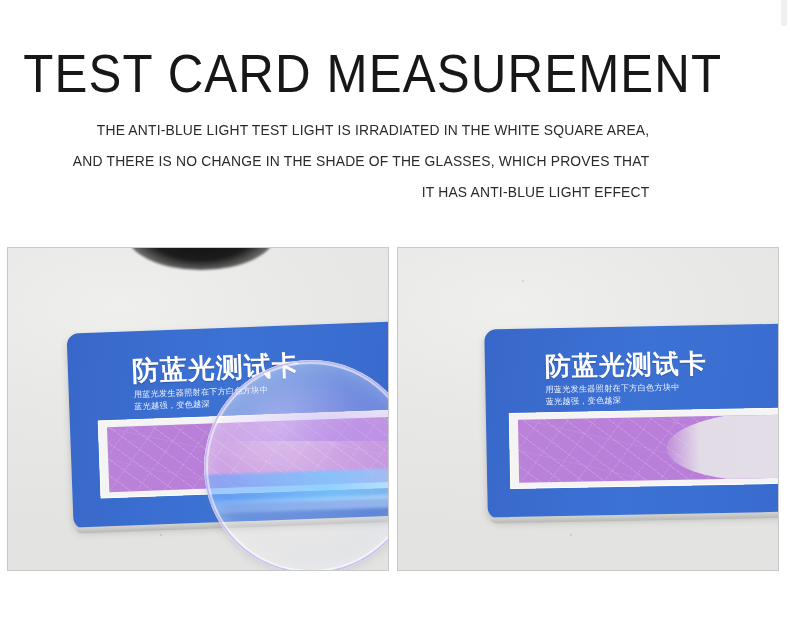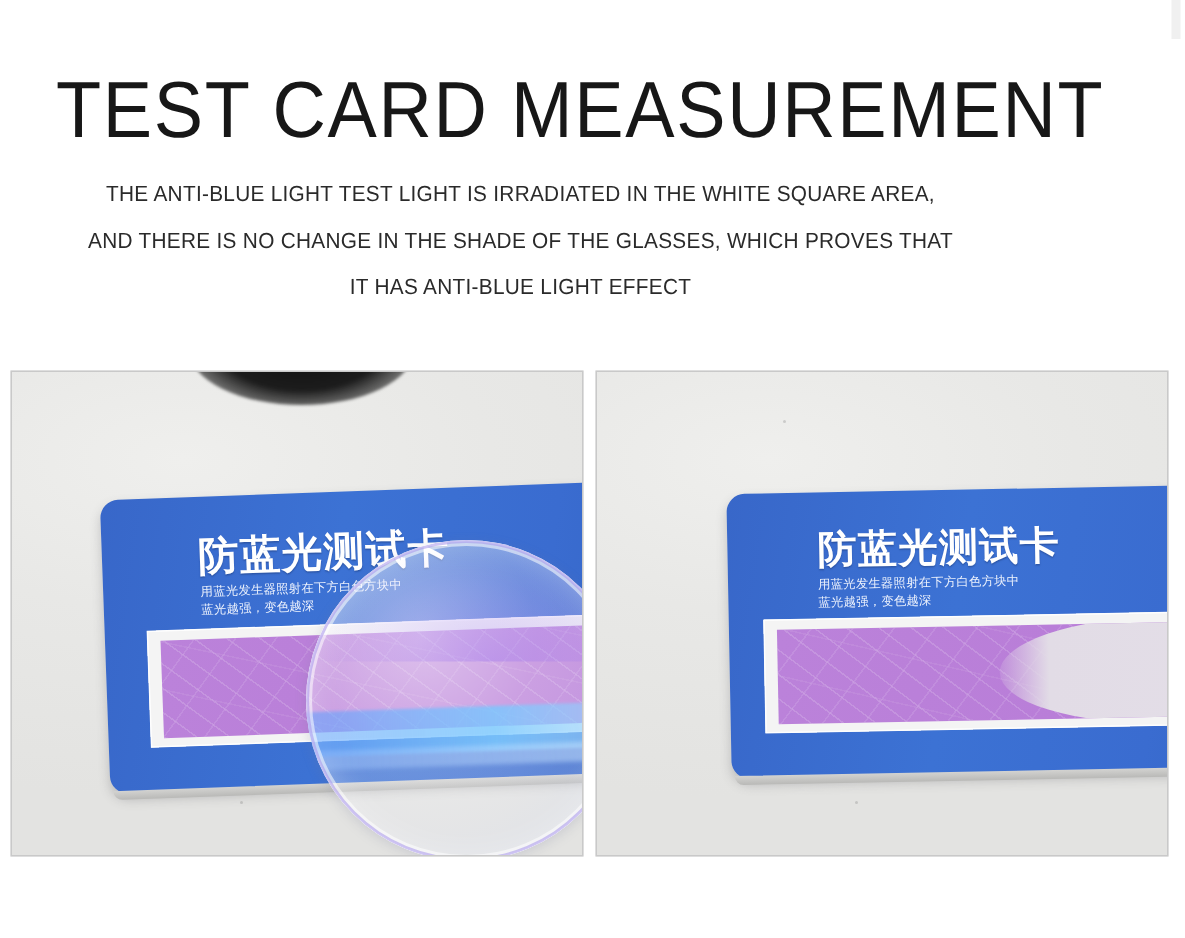--- a/index.html
+++ b/index.html
@@ -30,22 +30,21 @@
     height: 26px;
     background: #f0f0f0;
   }
 
   
   .header {
     position: absolute;
     left: 0;
     top: 0;
     width: 666px;
-    text-align: center;
-    padding-left: 14px;
+    text-align: right;
   }
   .page-title {
     margin: 0;
     padding-top: 44px;
     font-family: "Liberation Sans", sans-serif;
     font-size: 53px;
     font-weight: 300;
     letter-spacing: 1.2px;
     color: #171717;
     line-height: 1.12;

